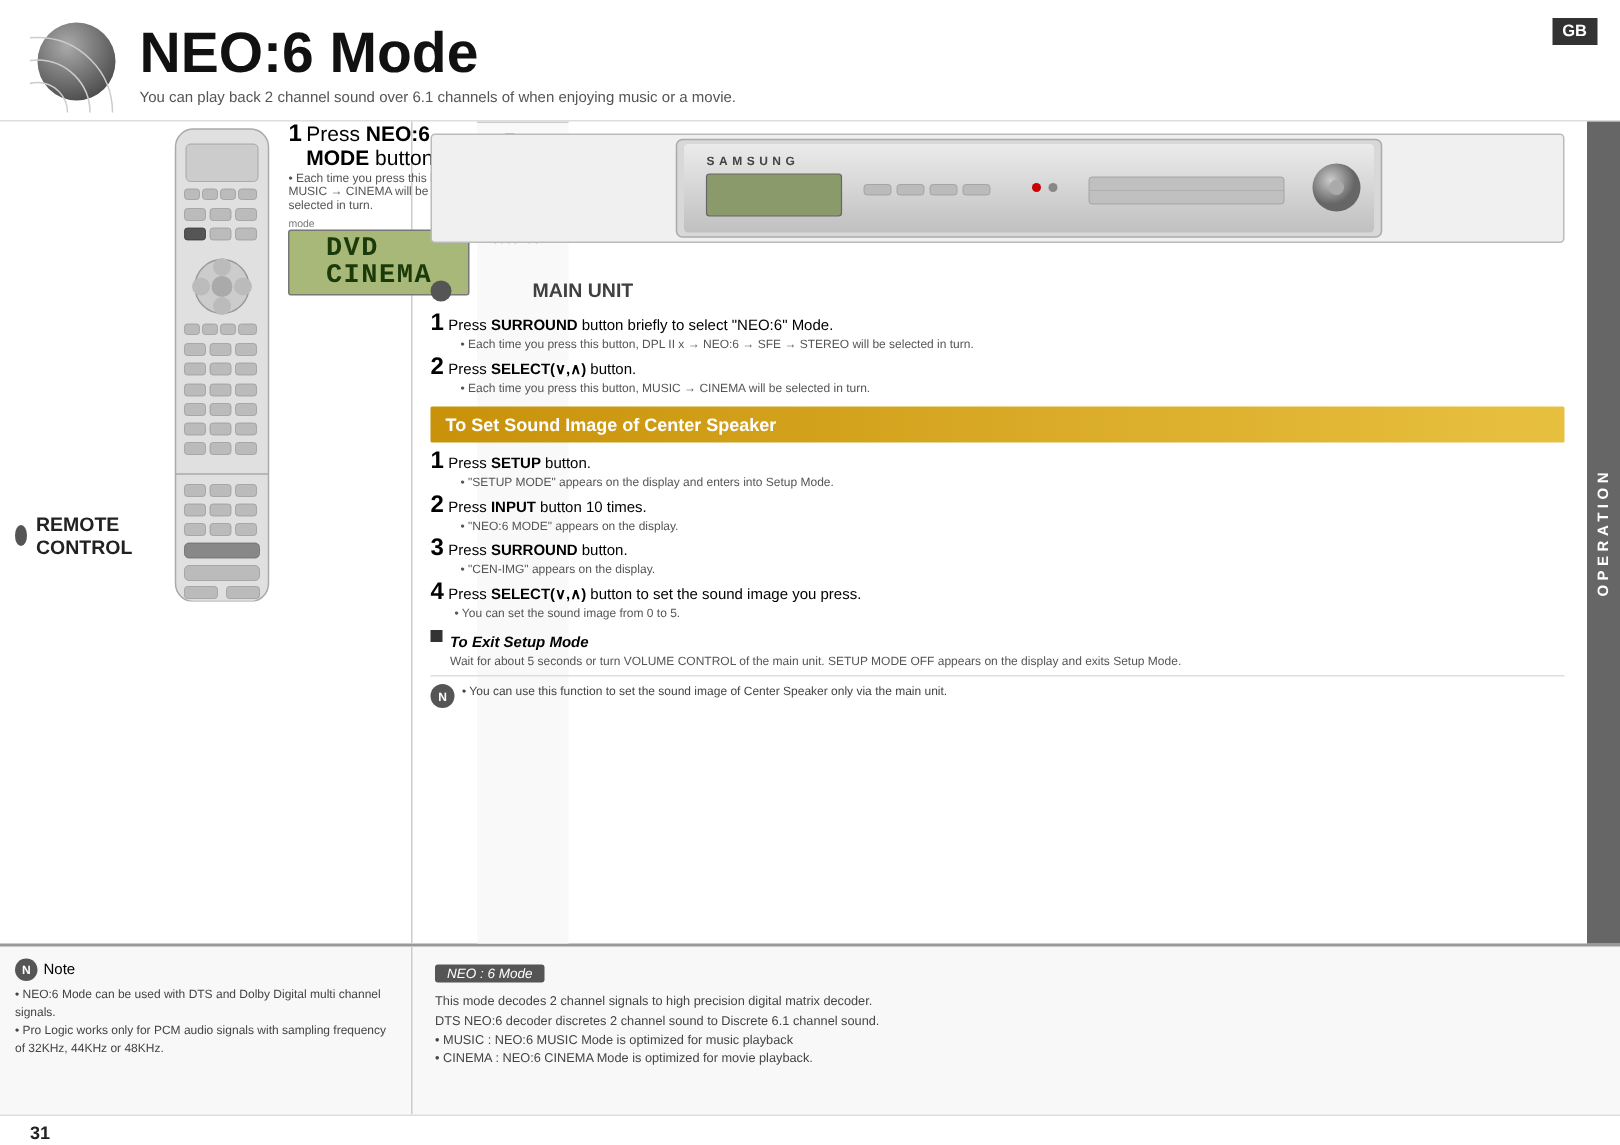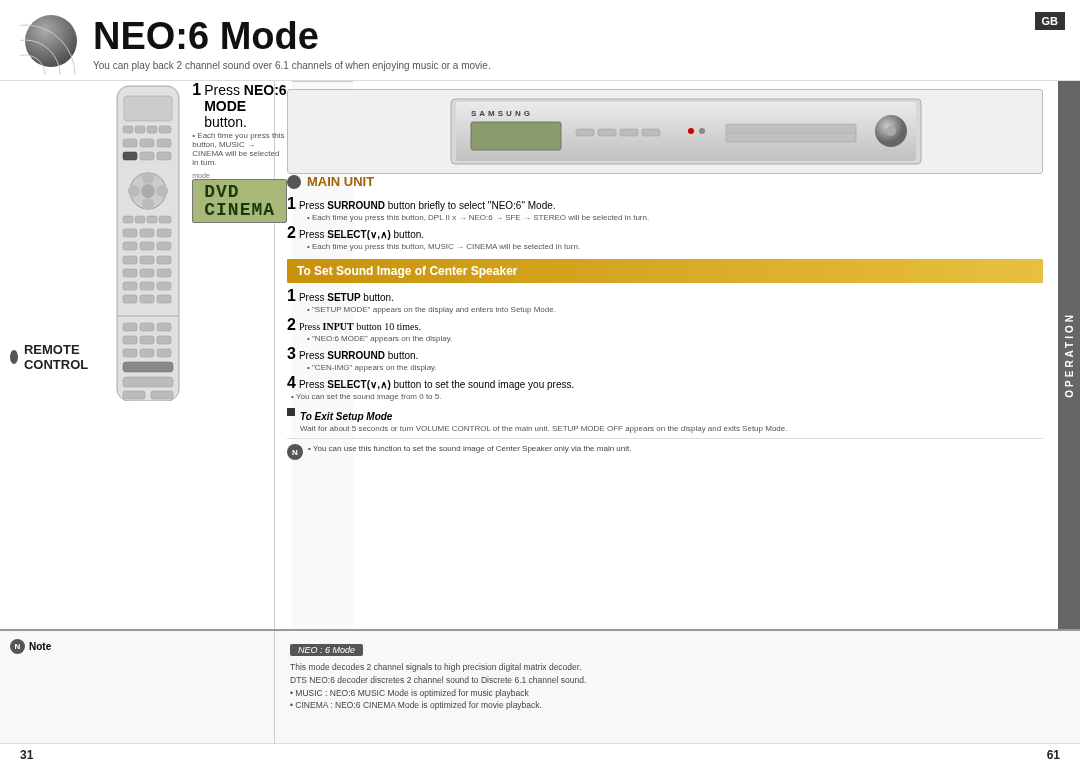--- a/index.html
+++ b/index.html
@@ -132,37 +132,37 @@
             <span style="font-size:14px;">
               Press <strong>NEO:6 MODE</strong><span> button.</span>
             </span>
           </div>
           <div style="font-size:8px;color:#555;margin-top:1px;">• Each time you press this button, MUSIC → CINEMA will be selected in turn.</div>
         </div>
 
 
         <div style="margin-bottom:8px;">
           <div style="font-size:7px;color:#777;">mode</div>
-          <div style="background:#a8b878;border:1.5px solid #777;border-radius:2px;padding:3px 11px;font-family:'Courier New',monospace;font-size:18px;font-weight:bold;color:#1a3a0a;letter-spacing:1px;line-height:1;">DVD CINEMA</div>
+          <div style="background:#a8b878;border:1.5px solid #777;border-radius:2px;padding:3px 24px;font-family:'Courier New',monospace;font-size:18px;font-weight:bold;color:#1a3a0a;letter-spacing:1px;line-height:1;">DVD CINEMA</div>
         </div>
       </div>
     </div>
 
     <div style="border-top:1px solid #ccc;padding:6px 10px;background:#f9f9f9;">
       <div style="display:flex;align-items:center;margin-bottom:2px;">
         <div style="width:8px;height:8px;background:#333;margin-right:5px;"></div>
         <span style="font-size:10px;font-weight:bold;font-style:italic;">To Exit Setup Mode</span>
       </div>
       <div style="font-size:8.5px;color:#555;">• Wait for about 5 seconds.</div>
     </div>
   </div>
 
   <div style="flex:1; display:flex; flex-direction:column; padding:8px 15px 8px 12px; margin-right:22px;">
 
-    <div style="height:85px;background:#f0f0f0;border:1px solid #bbb;border-radius:3px;margin-bottom:0;display:flex;align-items:center;justify-content:center;overflow:hidden;padding-left:41px;">
+    <div style="height:73px;background:#f0f0f0;border:1px solid #bbb;border-radius:3px;margin-bottom:24px;display:flex;align-items:center;justify-content:center;overflow:hidden;padding-left:41px;">
       <svg width="480" height="75" viewBox="0 0 480 75">
         <rect x="5" y="5" width="470" height="65" rx="4" fill="#d8d8d8" stroke="#aaa" stroke-width="1"></rect>
         <rect x="10" y="8" width="460" height="59" rx="3" fill="url(#recGrad)"></rect>
         <defs>
           <linearGradient id="recGrad" x1="0" y1="0" x2="0" y2="1">
             <stop offset="0%" stop-color="#ebebeb"></stop>
             <stop offset="100%" stop-color="#c0c0c0"></stop>
           </linearGradient>
         </defs>
 
@@ -187,21 +187,21 @@
         </defs>
         <circle cx="445" cy="37" r="5" fill="#aaa"></circle>
 
         <circle cx="245" cy="37" r="3" fill="#c00"></circle>
         <circle cx="256" cy="37" r="3" fill="#888"></circle>
       </svg>
     </div>
 
     <div style="display:flex;align-items:center;margin-bottom:6px;">
       <div style="width:14px;height:14px;background:#555;border-radius:50%;margin-right:6px;"></div>
-      <span style="font-size:13px;font-weight:bold;color:#a16207;text-transform:uppercase;">MAIN UNIT</span>
+      <span style="font-size:13px;font-weight:bold;color:#404040;text-transform:uppercase;margin-left:48px;">MAIN UNIT</span>
     </div>
 
     <div style="margin-bottom:2px;">
       <div style="display:flex;align-items:baseline;">
         <span style="font-size:16px;font-weight:bold;margin-right:3px;">1</span>
         <span style="font-size:10px;">Press <strong>SURROUND</strong><span> button briefly to select "NEO:6" Mode.</span></span>
       </div>
       <div style="font-size:8px;color:#555;margin-left:20px;">• Each time you press this button, DPL II x → NEO:6 → SFE → STEREO will be selected in turn.</div>
     </div>
 
@@ -220,39 +220,39 @@
       <div style="display:flex;align-items:baseline;">
         <span style="font-size:16px;font-weight:bold;margin-right:3px;">1</span>
         <span style="font-size:10px;">Press <strong>SETUP</strong><span> button.</span></span>
       </div>
       <div style="font-size:8px;color:#555;margin-left:20px;">• "SETUP MODE" appears on the display and enters into Setup Mode.</div>
     </div>
 
     <div style="margin-bottom:2px;">
       <div style="display:flex;align-items:baseline;">
         <span style="font-size:16px;font-weight:bold;margin-right:3px;">2</span>
-        <span style="font-size:10px;font-family:Liberation Serif, serif;">Press <strong>INPUT</strong><span> button 10 times.</span></span>
+        <span style="font-size:10px;">Press <strong>INPUT</strong><span> button 10 times.</span></span>
       </div>
       <div style="font-size:8px;color:#555;margin-left:20px;">• "NEO:6 MODE" appears on the display.</div>
     </div>
 
     <div style="margin-bottom:2px;">
       <div style="display:flex;align-items:baseline;">
         <span style="font-size:16px;font-weight:bold;margin-right:3px;">3</span>
         <span style="font-size:10px;">Press <strong>SURROUND</strong><span> button.</span></span>
       </div>
       <div style="font-size:8px;color:#555;margin-left:20px;">• "CEN-IMG" appears on the display.</div>
     </div>
 
     <div style="margin-bottom:2px;">
       <div style="display:flex;align-items:baseline;">
         <span style="font-size:16px;font-weight:bold;margin-right:3px;">4</span>
         <span style="font-size:10px;">Press <strong>SELECT(∨,∧)</strong><span> button to set the sound image you press.</span></span>
       </div>
-      <div style="font-size:8px;color:#555;margin-left:4px;">• You can set the sound image from 0 to 5.</div>
+      <div style="font-size:8px;color:#555;margin-left:16px;">• You can set the sound image from 0 to 5.</div>
     </div>
 
     <div style="display:flex;align-items:flex-start;margin-top:3px;">
       <div style="width:8px;height:8px;background:#333;margin-right:5px;margin-top:2px;flex-shrink:0;"></div>
       <div>
         <span style="font-size:10px;font-weight:bold;font-style:italic;">To Exit Setup Mode</span>
         <div style="font-size:8px;color:#555;">Wait for about 5 seconds or turn VOLUME CONTROL of the main unit. SETUP MODE OFF appears on the display and exits Setup Mode.</div>
       </div>
     </div>
 
@@ -269,31 +269,35 @@
   </div>
 </div>
 
 <div style="height:130px;border-top:2px solid #999;display:flex;background:#f8f8f8;">
 
   <div style="width:275px;padding:8px 10px;border-right:1px solid #ccc;">
     <div style="display:flex;align-items:center;margin-bottom:3px;">
       <div style="background:#555;border-radius:50%;width:15px;height:15px;display:flex;align-items:center;justify-content:center;margin-right:4px;flex-shrink:0;">
         <span style="color:#fff;font-size:8px;font-weight:bold;">N</span>
       </div>
-      <span style="font-size:10px;font-weight:bold;">Note</span>
+      <span style="font-size:10px;font-weight:normal;">Note</span>
+    </div>
+    <div style="font-size:8px;color:#444;line-height:1.5;">
+      <div>• NEO:6 Mode can be used with DTS and Dolby Digital multi channel signals.</div>
+      <div>• Pro Logic works only for PCM audio signals with sampling frequency of 32KHz, 44KHz or 48KHz.</div>
     </div>
   </div>
 
   <div style="flex:1;padding:8px 15px;margin-right:22px;">
     <div style="margin-bottom:4px;font-style:italic;">
       <span style="display:inline-block;background:#555;color:#fff;font-size:9px;padding:1px 8px;border-radius:2px;">NEO : 6 Mode</span>
     </div>
     <div style="font-size:8.5px;color:#444;line-height:1.5;white-space:pre-line;">This mode decodes 2 channel signals to high precision digital matrix decoder.
 DTS NEO:6 decoder discretes 2 channel sound to Discrete 6.1 channel sound.
 • MUSIC : NEO:6 MUSIC Mode is optimized for music playback
 • CINEMA : NEO:6 CINEMA Mode is optimized for movie playback.</div>
   </div>
 </div>
 
-<div style="display:flex;justify-content:space-between;padding:4px 20px;font-size:12px;font-weight:bold;color:#222;background:#fff;border-top:1px solid #ddd;position:absolute;bottom:0;left:0;right:0;height:20px;">
+<div style="display:flex;justify-content:space-between;padding:4px 20px;font-size:12px;font-weight:bold;color:#222;background:#fff;border-top:1px solid #ddd;position:absolute;bottom:0;left:0;right:0;height:20px;flex-direction:column;">
   <span>31</span>
   <span>61</span>
 </div>
 
 </body></html>

